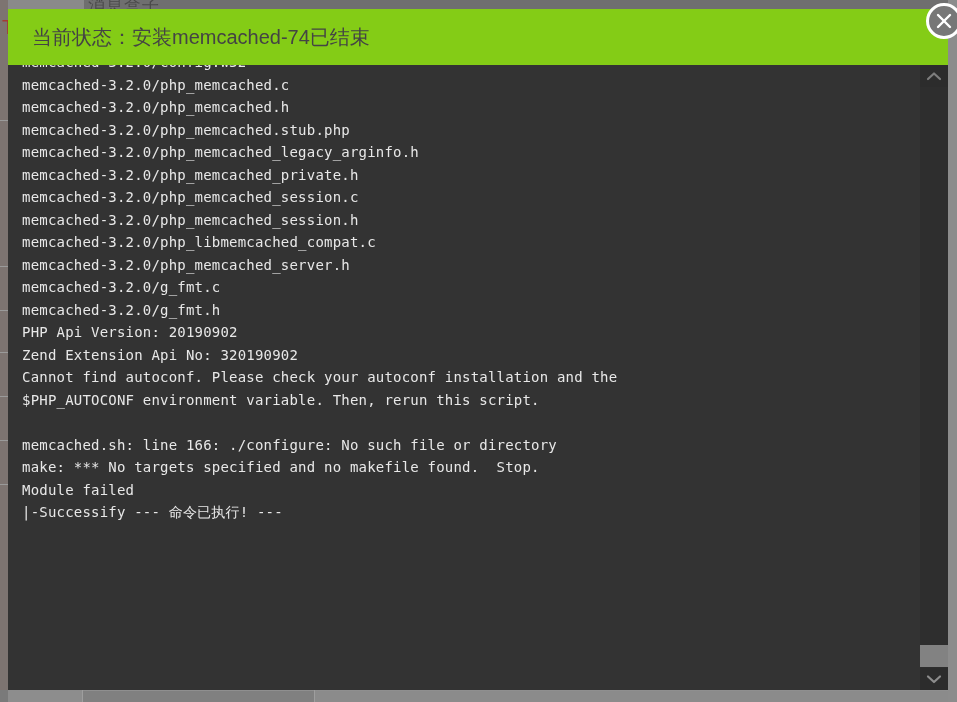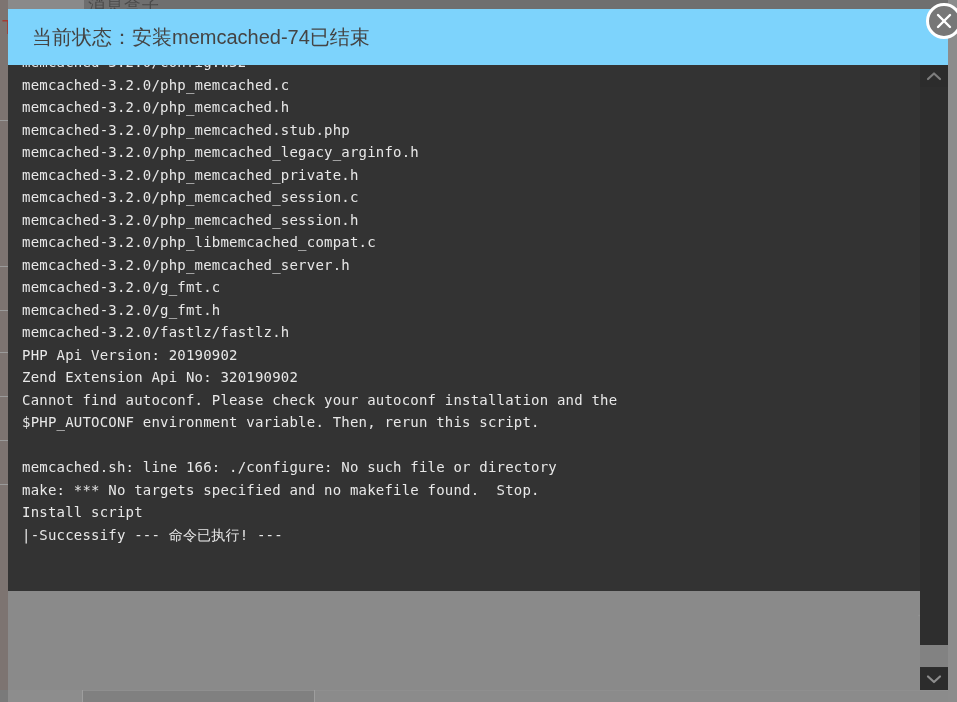--- a/index.html
+++ b/index.html
@@ -94,21 +94,21 @@
     position: absolute;
     left: 8px; top: 9px;
     width: 940px;
     height: 681px;
   }
   .modal-header {
     position: absolute;
     left: 0; top: 0;
     width: 940px;
     height: 60px;
-    background: #7dd3fc;
+    background: #84cc16;
     box-sizing: border-box;
   }
   .modal-title {
     position: absolute;
     left: 24px;
     top: 0;
     height: 56px;
     line-height: 56px;
     font-size: 20px;
     color: #444;
@@ -132,21 +132,21 @@
     position: absolute;
     left: 50%; top: 50%;
     transform: translate(-50%, -50%);
   }
 
   
   .console {
     position: absolute;
     left: 0; top: 56px;
     width: 940px;
-    height: 526px;
+    height: 625px;
     background: #333333;
     overflow: hidden;
   }
   .console-inner {
     position: absolute;
     left: 0;
     top: -14px;
     width: 912px;
     padding: 0 0 0 14px;
     box-sizing: border-box;
@@ -287,29 +287,28 @@
         <div class="line">memcached-3.2.0/php_memcached.h</div>
         <div class="line">memcached-3.2.0/php_memcached.stub.php</div>
         <div class="line">memcached-3.2.0/php_memcached_legacy_arginfo.h</div>
         <div class="line">memcached-3.2.0/php_memcached_private.h</div>
         <div class="line">memcached-3.2.0/php_memcached_session.c</div>
         <div class="line">memcached-3.2.0/php_memcached_session.h</div>
         <div class="line">memcached-3.2.0/php_libmemcached_compat.c</div>
         <div class="line">memcached-3.2.0/php_memcached_server.h</div>
         <div class="line">memcached-3.2.0/g_fmt.c</div>
         <div class="line">memcached-3.2.0/g_fmt.h</div>
-        <div class="line">memcached-3.2.0/fastlz/fastlz.h</div>
         <div class="line">PHP Api Version: 20190902</div>
         <div class="line">Zend Extension Api No: 320190902</div>
         <div class="line">Cannot find autoconf. Please check your autoconf installation and the</div>
         <div class="line">$PHP_AUTOCONF environment variable. Then, rerun this script.</div>
         <div class="line blank"> </div>
         <div class="line">memcached.sh: line 166: ./configure: No such file or directory</div>
         <div class="line">make: *** No targets specified and no makefile found.  Stop.</div>
-        <div class="line">Install script</div>
+        <div class="line">Module failed</div>
         <div class="line">|-Successify --- 命令已执行! ---</div>
       </div>
   </div>
 
   <div class="scrollbar">
     <div class="scroll-btn up">
       <svg width="16" height="10" viewBox="0 0 16 10">
         <polyline points="2,8 8,2.5 14,8" fill="none" stroke="#7d7d7d" stroke-width="2.2" stroke-linecap="round" stroke-linejoin="round"></polyline>
       </svg>
     </div>

